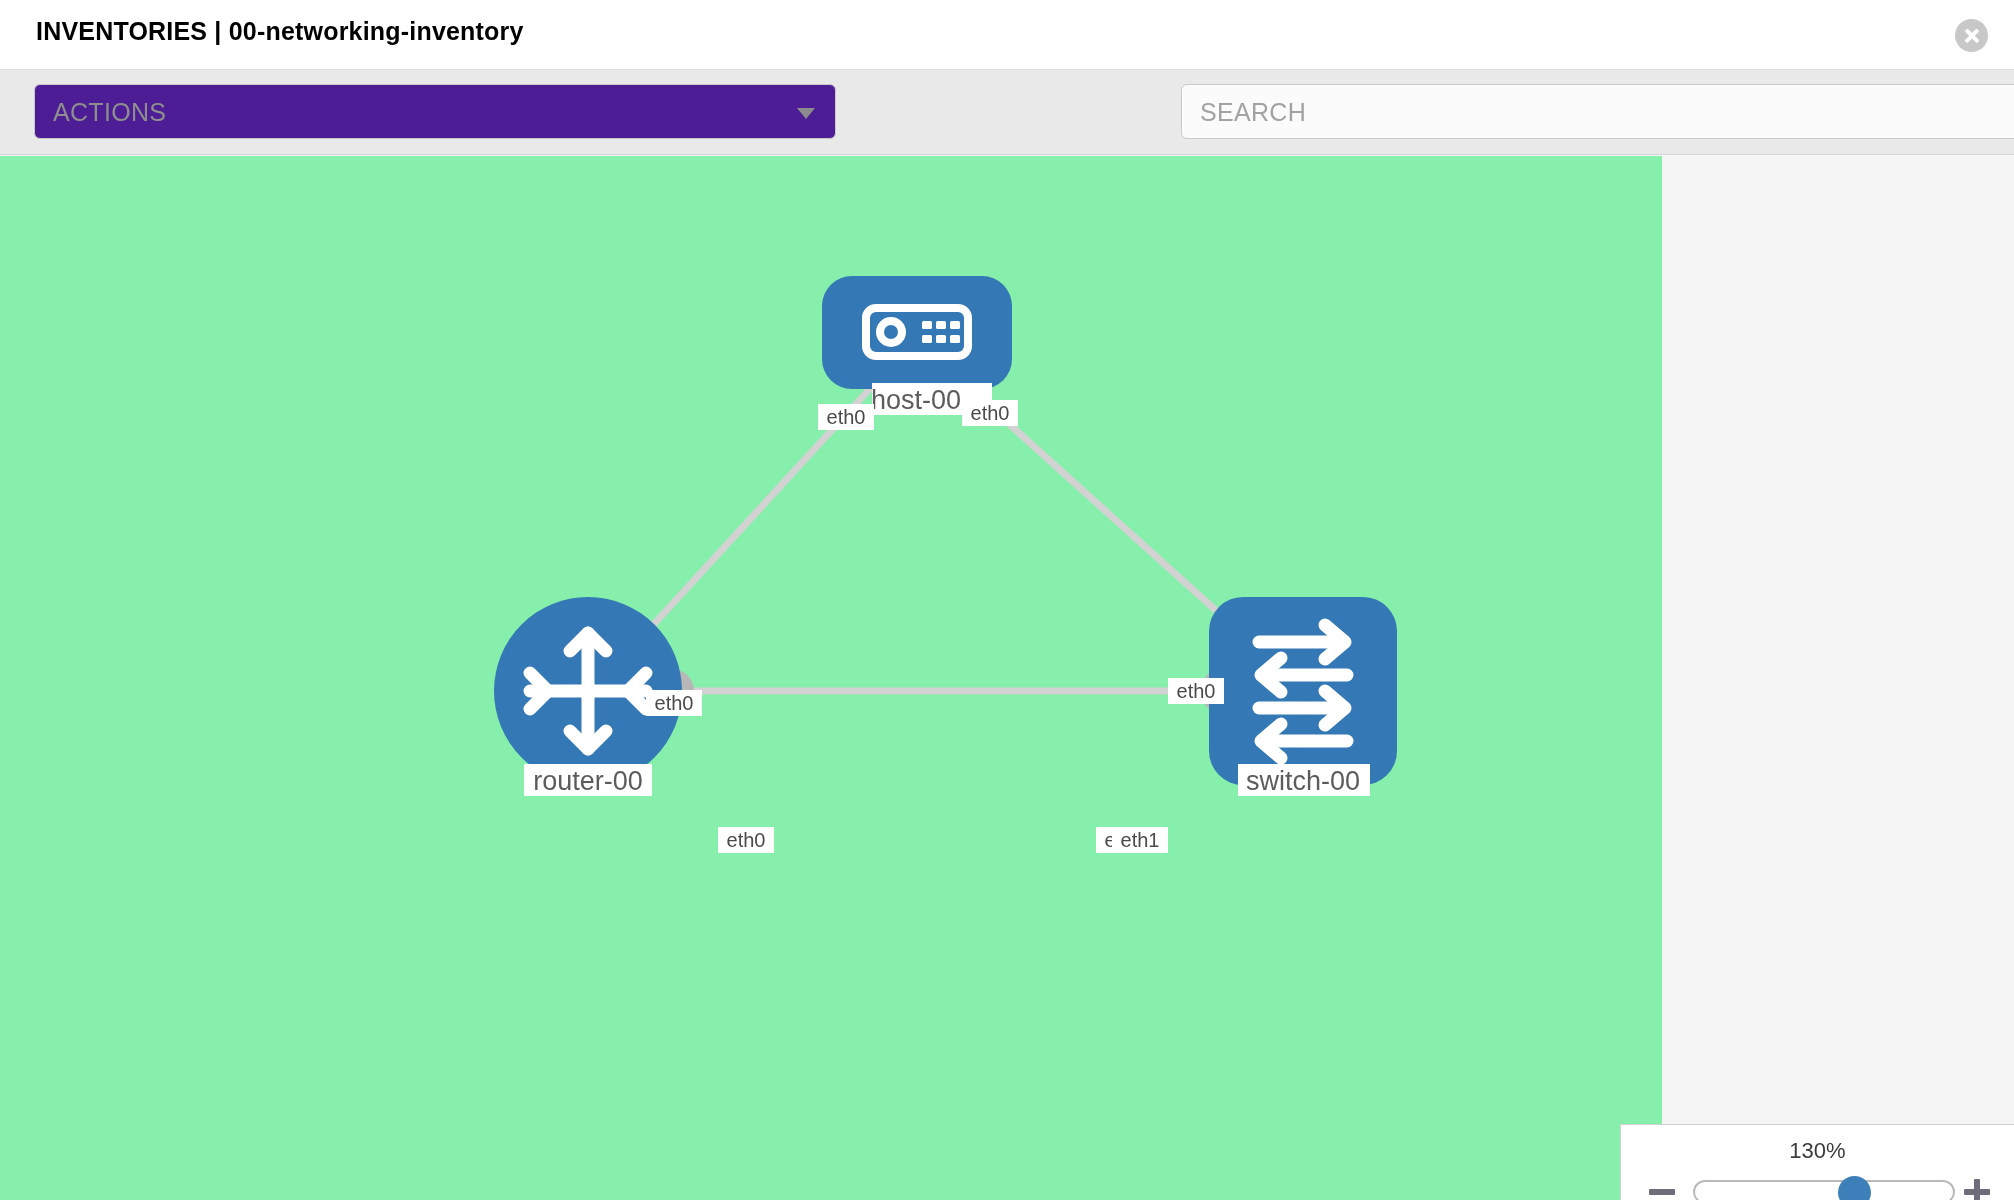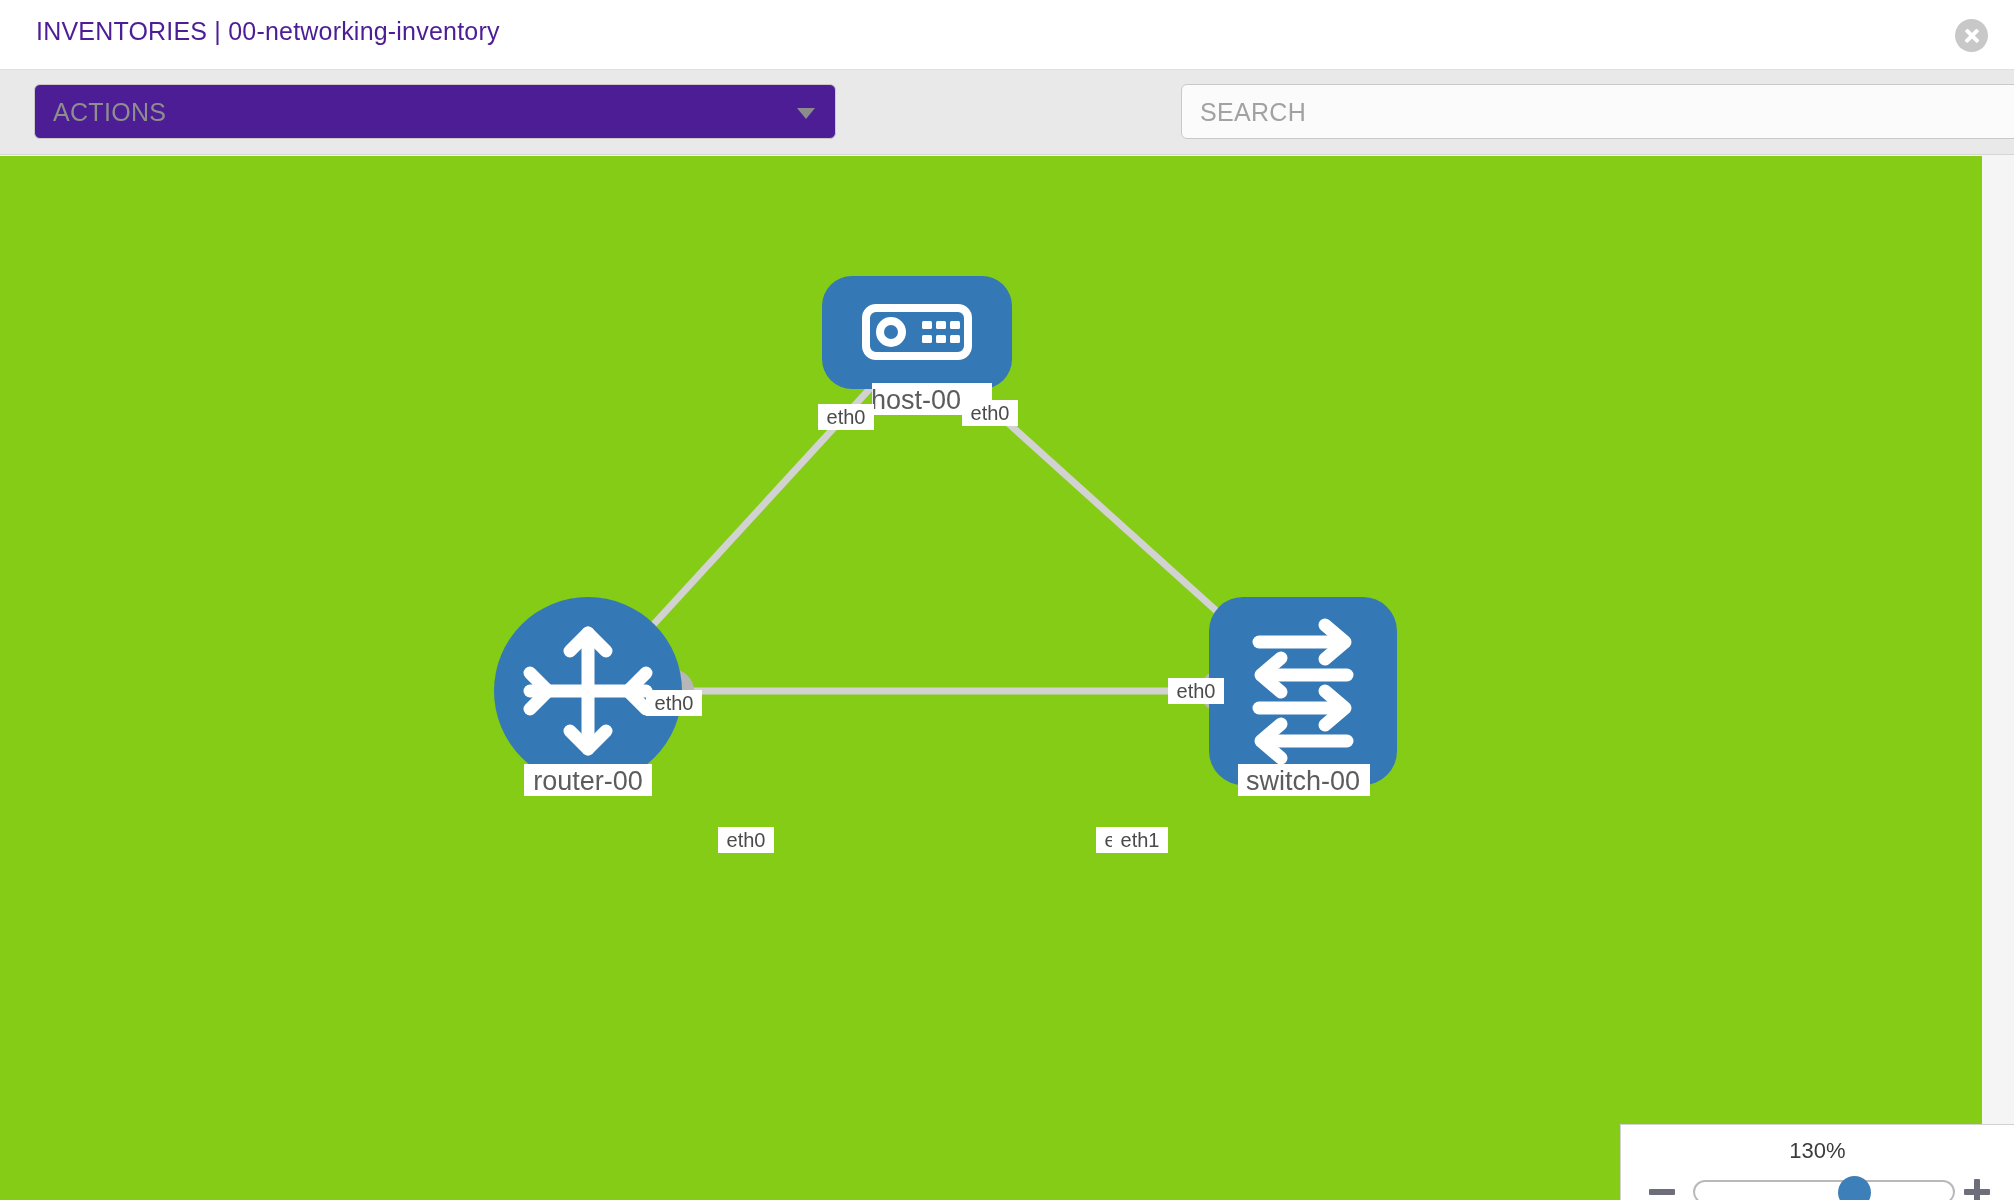--- a/index.html
+++ b/index.html
@@ -28,22 +28,22 @@
     height: 70px;
     background: #ffffff;
     border-bottom: 1px solid #e0e0e0;
   }
 
   .page-title {
     position: absolute;
     left: 36px;
     top: 17px;
     font-size: 25px;
-    font-weight: normal;
-    color: #4c1d95;
+    font-weight: bold;
+    color: #000000;
     letter-spacing: 0.2px;
     white-space: nowrap;
   }
 
   .close-btn {
     position: absolute;
     right: 26px;
     top: 19px;
     width: 33px;
     height: 33px;
@@ -132,23 +132,23 @@
     top: 13px;
     font-size: 25px;
     color: #a2a2a2;
     letter-spacing: 0.3px;
   }
 
   
   .canvas {
     position: absolute;
     top: 156px; left: 0;
-    width: 1982px;
+    width: 1662px;
     height: 1044px;
-    background: #84cc16;
+    background: #86efac;
     overflow: hidden;
   }
   .topology-svg {
     position: absolute;
     top: 0; left: 0;
     width: 2014px;
     height: 1044px;
   }
 
   .node-label {

